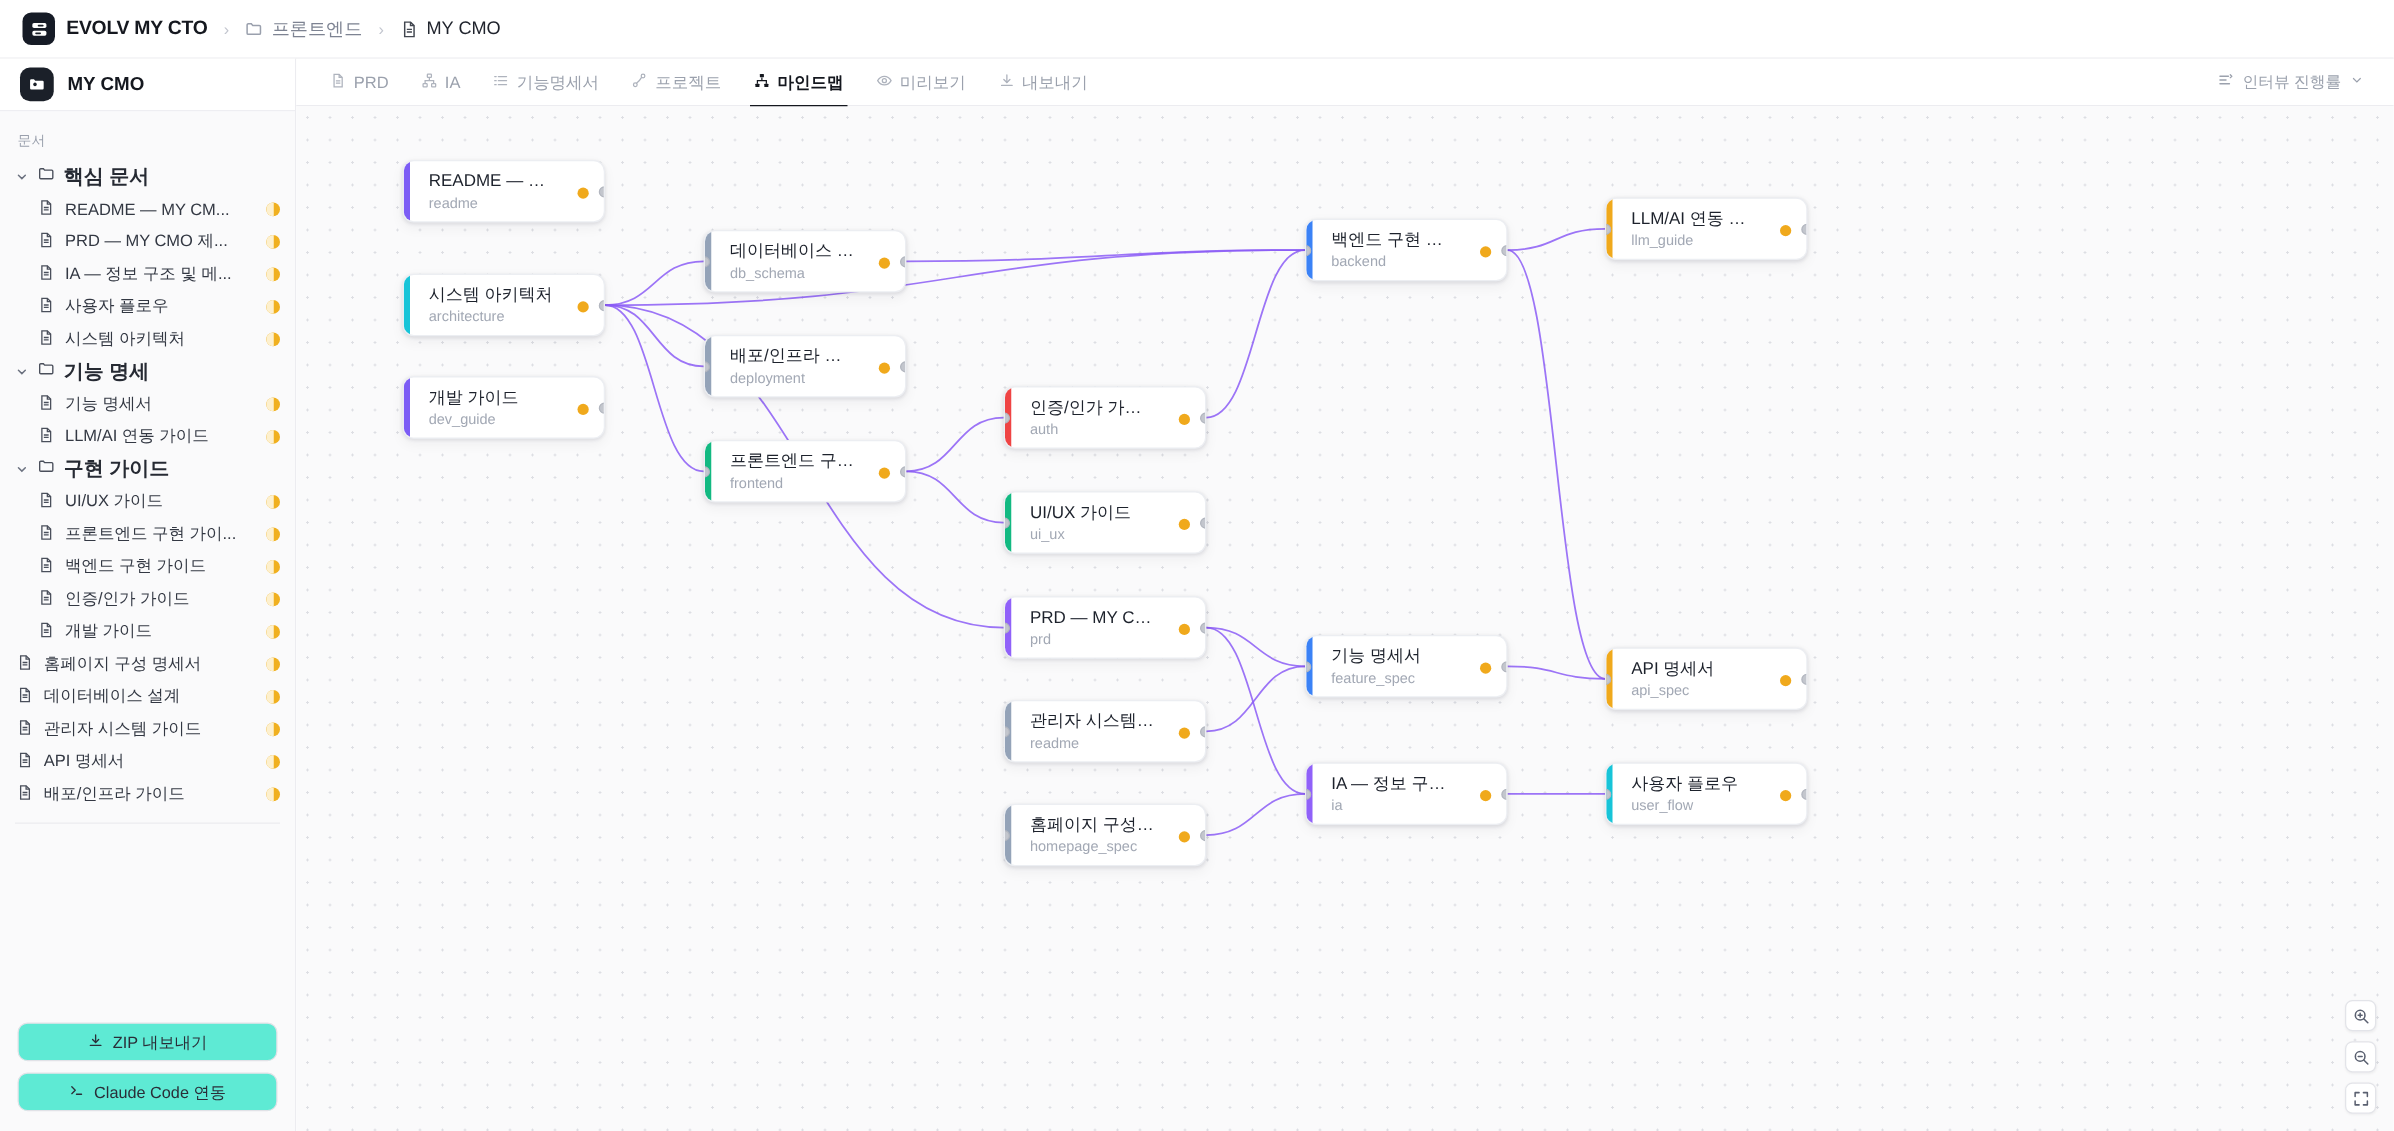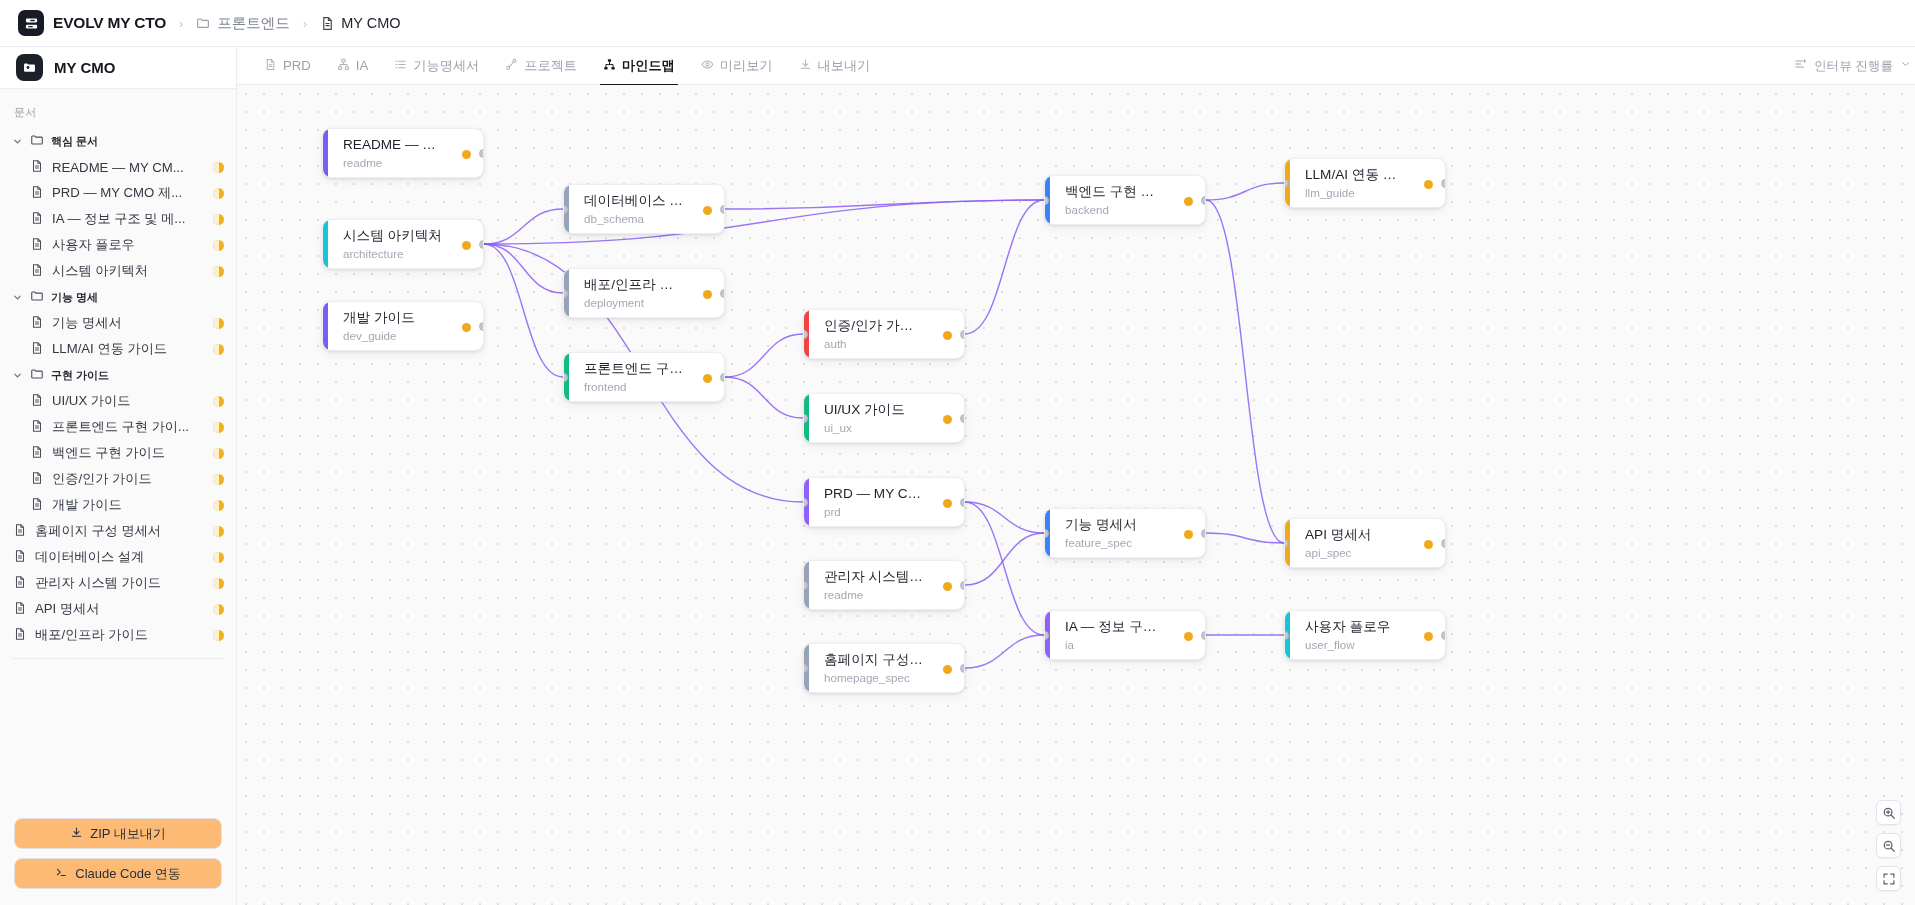--- a/index.html
+++ b/index.html
@@ -42,62 +42,62 @@
     width: 27px; height: 27px; border-radius: 8px; background: #1b2029;
     display: flex; align-items: center; justify-content: center; flex: 0 0 27px;
   }
   .side-head-title { font-size: 15px; font-weight: 700; color: #15181f; }
 
   .side-scroll { flex: 1; overflow: hidden; padding: 10px 0 4px; position: relative; }
   .side-caption { font-size: 11px; color: #9aa0ad; padding: 6px 14px 8px; letter-spacing: .2px; }
 
   .tree-group {
     display: flex; align-items: center; gap: 7px; height: 26px;
-    padding: 0 12px; font-size: 11px; color: #262a33; font-weight: 600; cursor: pointer;
+    padding: 0 12px; font-size: 16px; color: #262a33; font-weight: 600; cursor: pointer;
   }
   .chev { width: 11px; height: 11px; flex: 0 0 11px; color: #6c7280; }
   .tree-item {
     display: flex; align-items: center; gap: 8px; height: 26px;
     padding: 0 12px 0 30px; font-size: 13.2px; color: #333843; cursor: pointer; justify-content: center;
   }
   .tree-item.root { padding-left: 13px; }
   .tree-label { flex: 1; white-space: nowrap; overflow: hidden; text-overflow: ellipsis; }
   .doc-ico { flex: 0 0 14px; color: #4a4f5b; }
   .half-dot {
     width: 11px; height: 11px; flex: 0 0 11px; border-radius: 50%;
     background: #f0b01f; position: relative; overflow: hidden;
   }
   .half-dot::after {
     content: ""; position: absolute; left: 0; top: 0; width: 50%; height: 100%;
     background: #fdf0ce;
   }
   .side-divider { height: 1px; background: #ebebef; margin: 10px 12px 0; }
   .side-foot { flex: 0 0 auto; padding: 12px 14px 16px; display: flex; flex-direction: column; gap: 9px; }
   .sbtn {
-    height: 31px; border: 1px solid #e1e2e7; border-radius: 8px; background: #fdba74;
+    height: 31px; border: 1px solid #e1e2e7; border-radius: 8px; background: #5eead4;
     display: flex; align-items: center; justify-content: center; gap: 7px;
     font-size: 13px; color: #2a2e38; cursor: pointer;
   }
 
   
   .main { flex: 1; display: flex; flex-direction: column; min-width: 0; background: #fff; }
   .tabbar {
     height: 38px; flex: 0 0 38px; display: flex; align-items: center;
     padding: 0 14px; border-bottom: 1px solid #ececf0; position: relative;
   }
   .tab {
     display: flex; align-items: center; gap: 6px; height: 38px;
     padding: 0 13px; font-size: 13.2px; color: #9ba1ad; cursor: pointer; position: relative;
   }
   .tab.active { color: #14171e; font-weight: 600; text-align: center; }
   .tab.active::after {
     content: ""; position: absolute; left: 10px; right: 10px; bottom: -1px; height: 2px; background: #14171e;
   }
   .progress-chip {
-    position: absolute; right: 4px; top: 50%; transform: translateY(-50%);
+    position: absolute; right: 24px; top: 50%; transform: translateY(-50%);
     display: flex; align-items: center; gap: 7px; font-size: 12.6px; color: #9ba1ad; cursor: pointer;
   }
 
   
   .canvas {
     flex: 1; position: relative; min-height: 0; overflow: hidden;
     background-color: #fafafb;
     background-image: radial-gradient(#dddee3 1px, transparent 1px);
     background-size: 18px 18px;
   }

